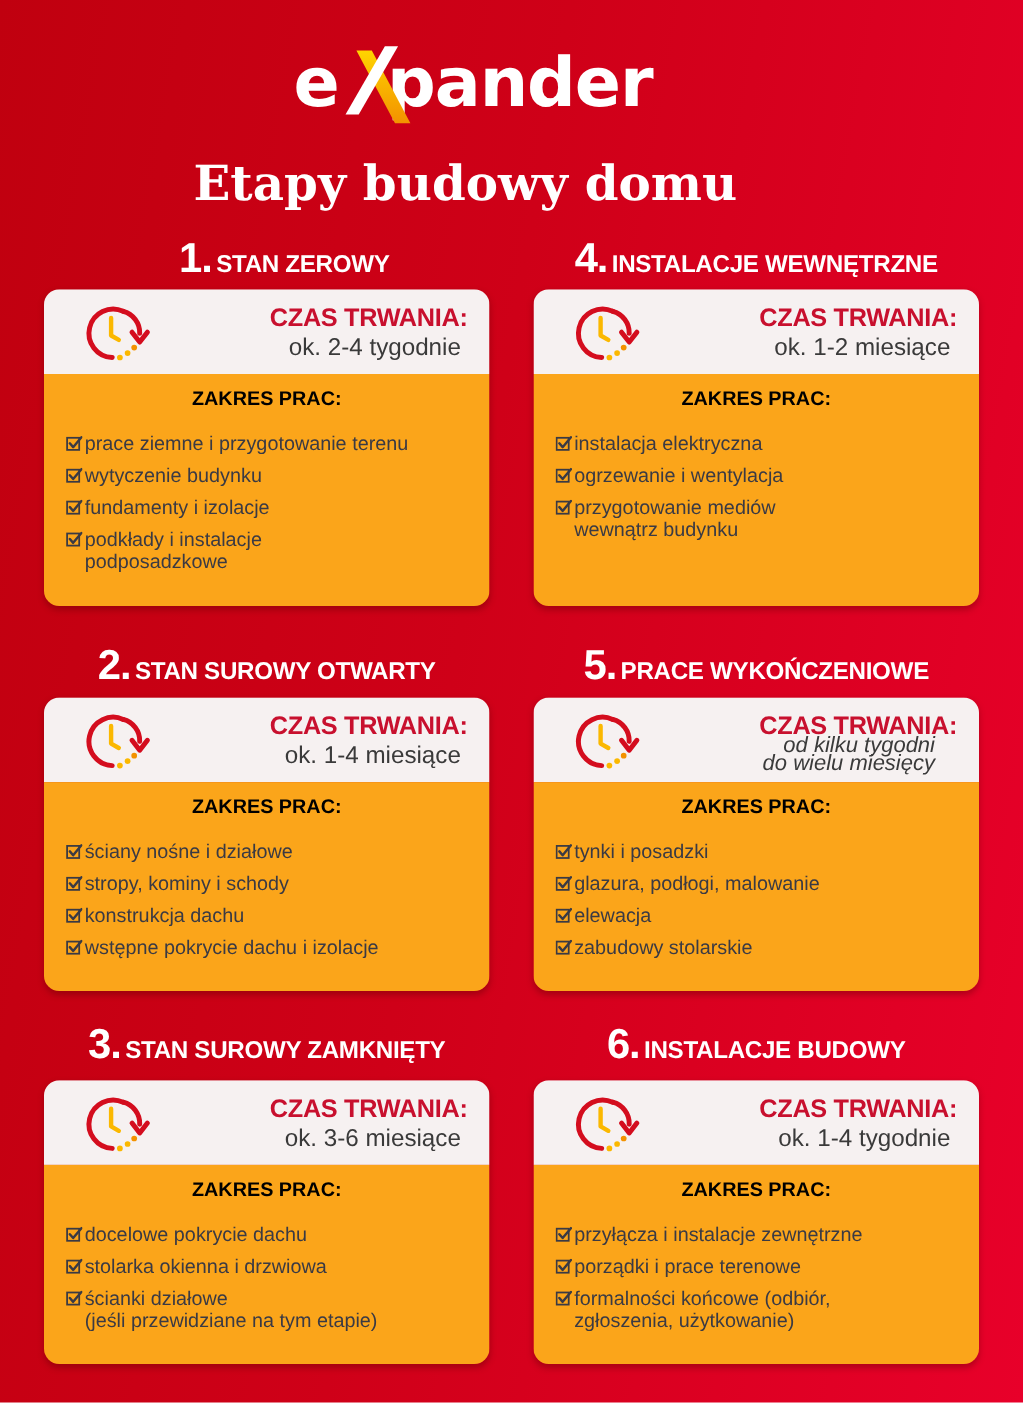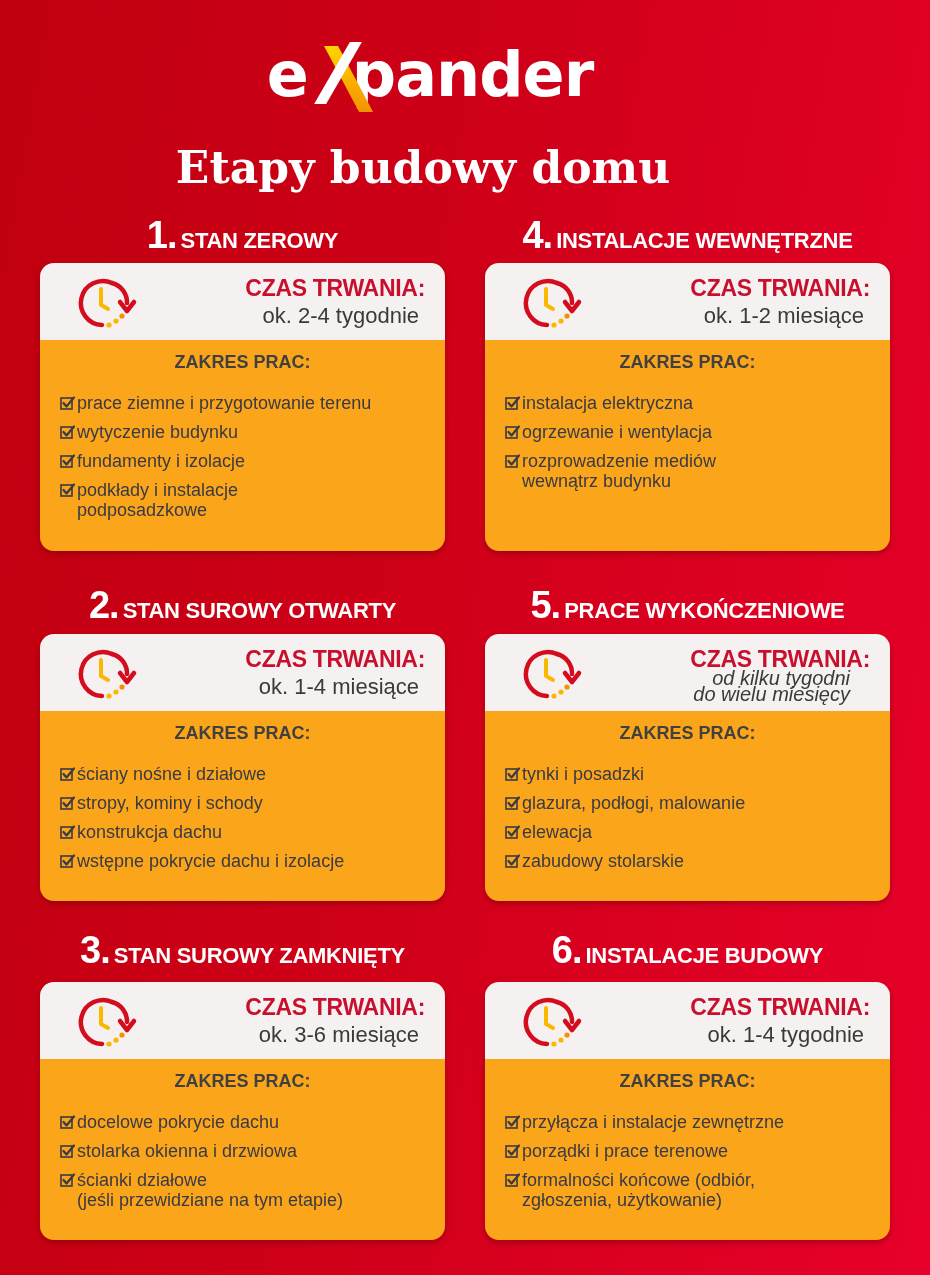--- a/index.html
+++ b/index.html
@@ -41,21 +41,21 @@
     font-weight: bold; font-size: 23px; text-align: right; letter-spacing: -0.3px;
   }
   .dur-value {
     position: absolute; right: 26px; top: 40px; color: #3a3a3a; font-size: 22px; text-align: right;
   }
   .dur-value.small { font-size: 20px; top: 36px; line-height: 16px; right: 40px; font-style: italic; }
   .card-bottom {
     background: #fba51a; padding: 12px 20px 14px 20px; position: relative;
   }
   .scope {
-    text-align: center; color: #404040; font-weight: bold; font-size: 18px; margin-bottom: 20px;
+    text-align: center; color: #000000; font-weight: bold; font-size: 18px; margin-bottom: 20px;
   }
   .items { list-style: none; }
   .items li {
     color: #3a3a44; font-size: 18px; line-height: 20px; margin-bottom: 9px; position: relative; padding-left: 17px;
   }
   .items li .chk {
     position: absolute; left: 0; top: 3px; width: 15px; height: 15px;
   }
 </style>
 </head>
@@ -76,21 +76,21 @@
       <rect x="1" y="2" width="11" height="11" fill="none" stroke="#3a3a44" stroke-width="1.6"></rect>
       <path d="M3.5 7 L6.5 10.5 L14 1.5" fill="none" stroke="#3a3a44" stroke-width="2.2" stroke-linecap="round" stroke-linejoin="round"></path>
     </symbol>
   </defs>
 </svg>
 
 <div class="logo"><span>e</span><span class="x"><span class="s1"></span><span class="s2"></span></span><span>pander</span></div>
 
 <div class="title">Etapy budowy domu</div>
 
-<div class="stage-head" style="left:40px; top:214px;text-align:center;">
+<div class="stage-head" style="left:56px; top:214px;text-align:center;">
   <span class="num">1.</span><span class="name">STAN ZEROWY</span>
 </div>
 <div class="card" style="left:40px; top:263px;">
   <div class="card-top">
     <svg class="clock">
         <use href="#clk"></use>
       </svg>
     <div class="dur-label">CZAS TRWANIA:</div>
     <div class="dur-value">ok. 2-4 tygodnie</div>
   </div>
@@ -128,21 +128,21 @@
     <div class="scope">ZAKRES PRAC:</div>
     <ul class="items">
       <li><svg class="chk">
             <use href="#chk"></use>
           </svg><span>instalacja elektryczna</span></li>
       <li><svg class="chk">
             <use href="#chk"></use>
           </svg><span>ogrzewanie i wentylacja</span></li>
       <li style="margin-bottom:0"><svg class="chk">
             <use href="#chk"></use>
-          </svg><span>rozprowadzenie mediów</span><br><span>wewnątrz budynku</span></li>
+          </svg><span>przygotowanie mediów</span><br><span>wewnątrz budynku</span></li>
     </ul>
   </div>
 </div>
 
 <div class="stage-head" style="left:40px; top:584px;">
   <span class="num">2.</span><span class="name">STAN SUROWY OTWARTY</span>
 </div>
 <div class="card" style="left:40px; top:634px;">
   <div class="card-top">
     <svg class="clock">

